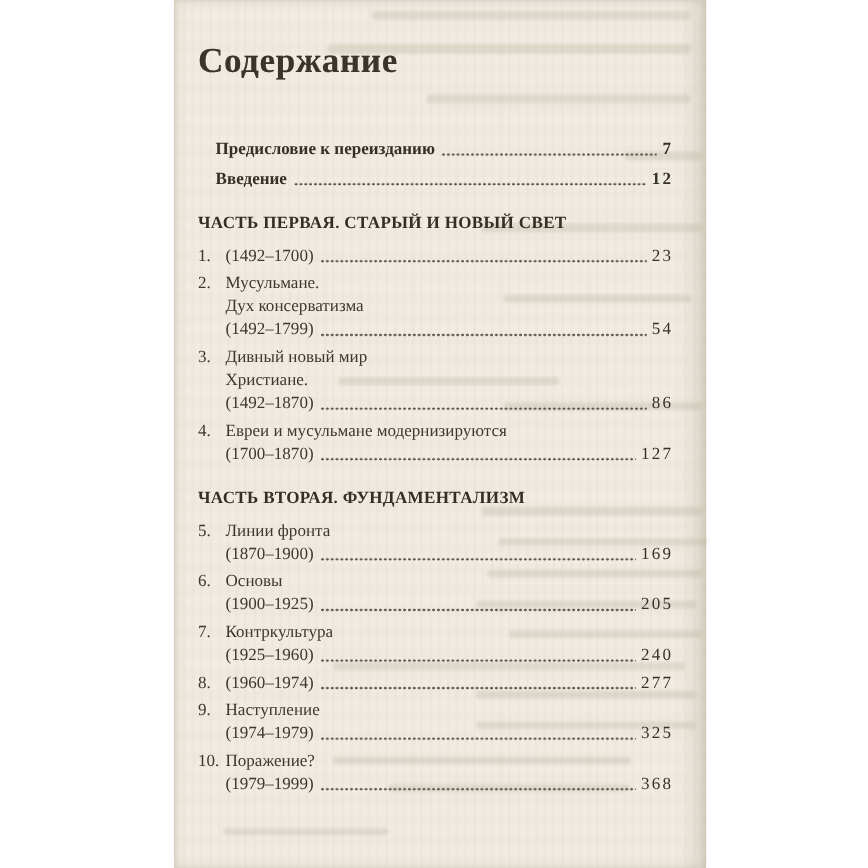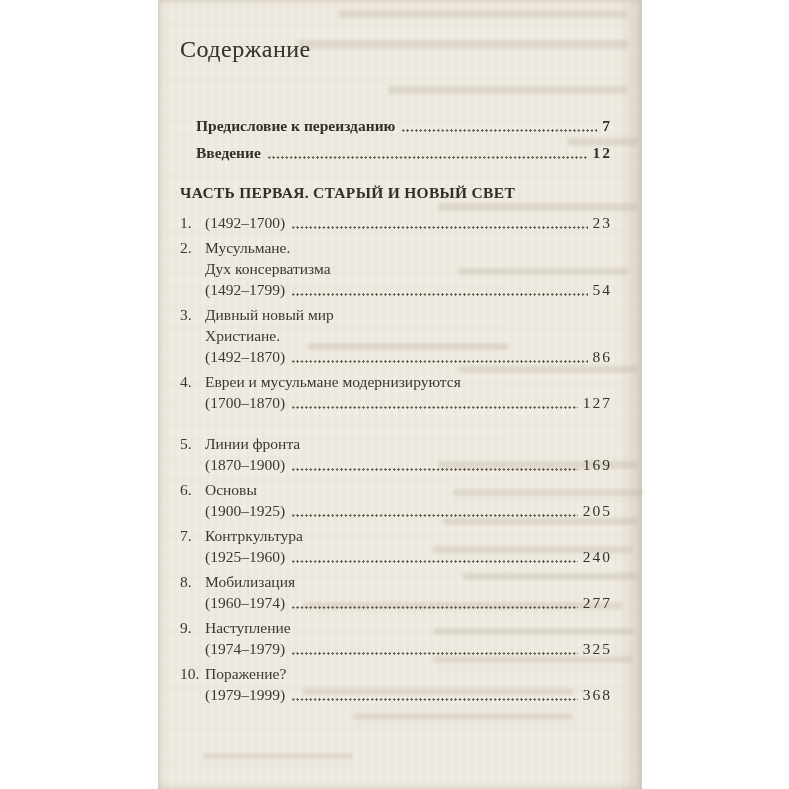--- a/index.html
+++ b/index.html
@@ -10,21 +10,21 @@
     background:
       linear-gradient(90deg, rgba(222,215,199,0.35) 0%, rgba(222,215,199,0) 2.5%, rgba(222,215,199,0) 95%, rgba(205,197,180,0.55) 100%),
       repeating-linear-gradient(90deg, rgba(219,212,196,0.16) 0px, rgba(219,212,196,0.16) 3px, rgba(0,0,0,0) 3px, rgba(0,0,0,0) 8px),
       repeating-linear-gradient(180deg, rgba(228,221,206,0.14) 0px, rgba(228,221,206,0.14) 9px, rgba(0,0,0,0) 9px, rgba(0,0,0,0) 19px),
       #f0ece3;
     box-shadow: inset 2px 0 5px rgba(198,190,173,0.4), inset -3px 0 7px rgba(196,188,170,0.5);
   }
   .smudge{position:absolute;background:rgba(186,177,158,0.32);border-radius:3px;filter:blur(1.6px);pointer-events:none;}
   .content{position:absolute;left:22px;top:0;width:432px;color:#3c382f;}
   .page-title{
-    margin:36px 0 0 0;font-size:24px;font-weight:normal;letter-spacing:0.5px;
+    margin:36px 0 0 0;font-size:32px;font-weight:bold;letter-spacing:0.5px;
     color:#39352b; text-shadow:0 0 0.6px rgba(57,53,43,0.35);
   }
   .front-matter{margin-top:52px;margin-left:16px;}
   .toc-row{display:flex;align-items:baseline;line-height:21px;}
   .front-matter .toc-row{margin-bottom:6px;}
   .entry-label{font-weight:bold;font-size:15.5px;color:#343027;}
   .dots{
     flex:1;height:3px;align-self:flex-end;margin:0 5px 4px 6px;
     background-image:radial-gradient(circle, #5f5b4f 1px, rgba(0,0,0,0) 1.25px);
     background-size:4.4px 3px;background-repeat:repeat-x;background-position:left bottom;
@@ -133,20 +133,21 @@
         <span class="years">(1700–1870)</span>
         <span class="dots"></span>
         <span class="pagenum">127</span>
       </div>
     </div>
   </div>
 </div>
   </div>
 
   <div class="part">
+    <h2 class="part-heading">ЧАСТЬ ВТОРАЯ. ФУНДАМЕНТАЛИЗМ</h2>
     <div class="chapters">
   <div class="chapter">
     <span class="ch-num">5.</span>
     <div class="ch-body">
       <div class="ch-line">Линии фронта</div>
                   <div class="ch-last">
         <span class="years">(1870–1900)</span>
         <span class="dots"></span>
         <span class="pagenum">169</span>
       </div>
@@ -173,21 +174,20 @@
         <span class="years">(1925–1960)</span>
         <span class="dots"></span>
         <span class="pagenum">240</span>
       </div>
     </div>
   </div>
 
   <div class="chapter">
     <span class="ch-num">8.</span>
     <div class="ch-body">
-      <div class="ch-line">Мобилизация</div>
                   <div class="ch-last">
         <span class="years">(1960–1974)</span>
         <span class="dots"></span>
         <span class="pagenum">277</span>
       </div>
     </div>
   </div>
 
   <div class="chapter">
     <span class="ch-num">9.</span>

